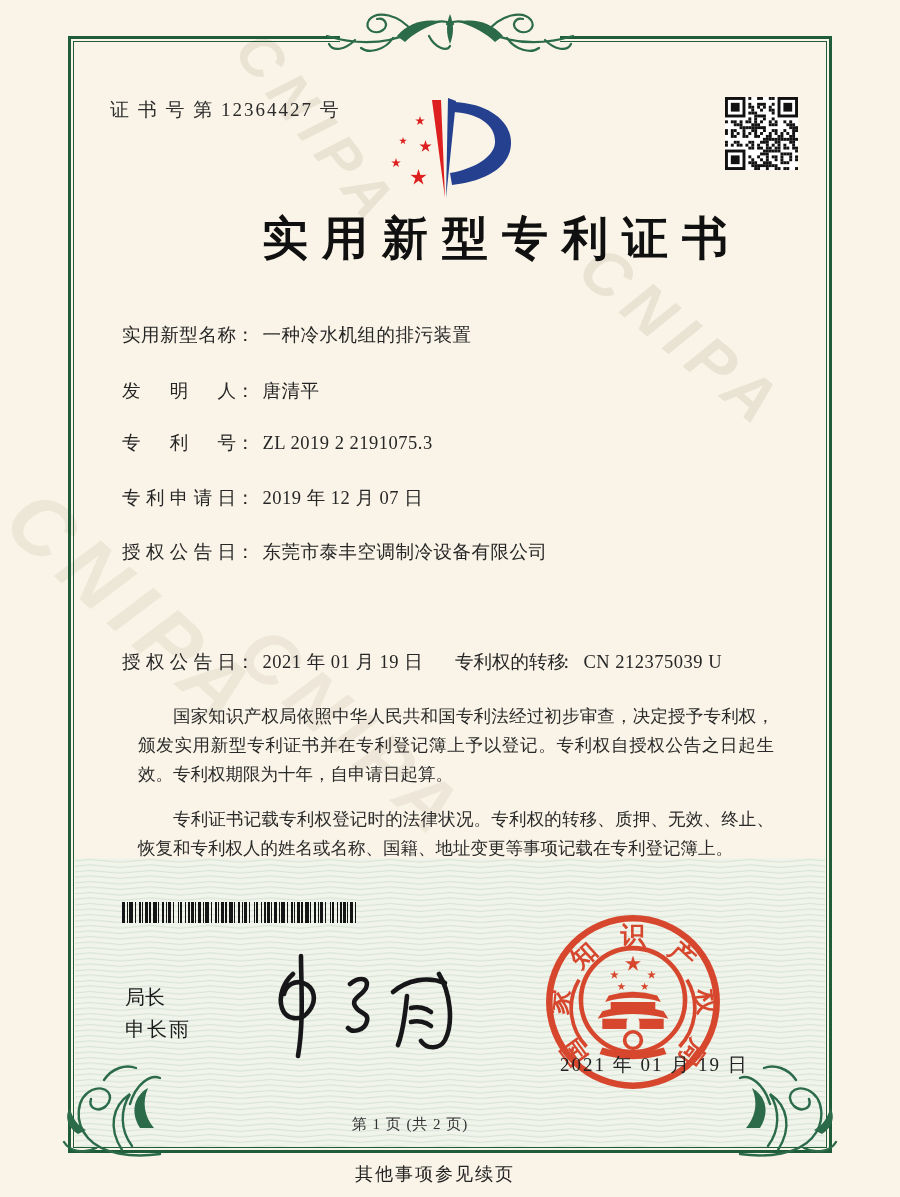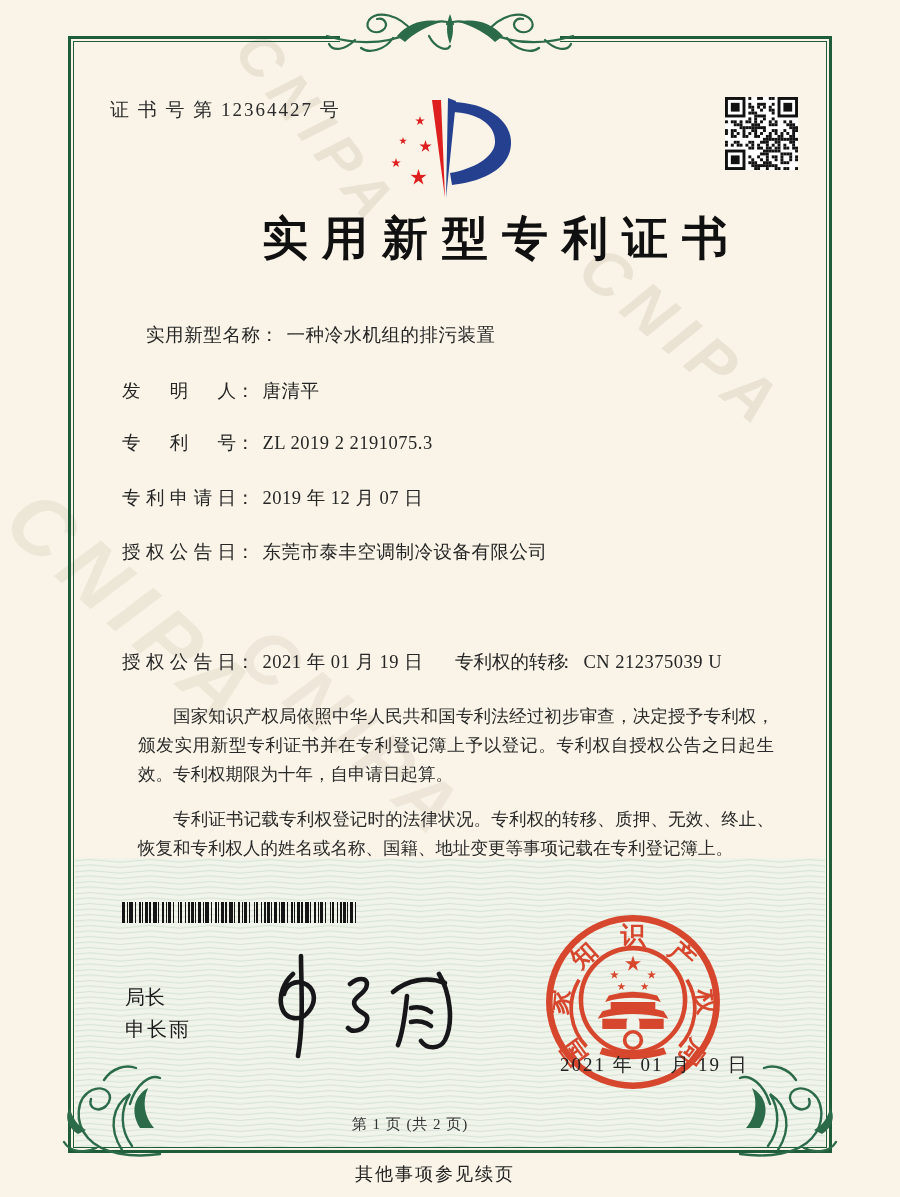--- a/index.html
+++ b/index.html
@@ -52,21 +52,21 @@
   .title{
     position:absolute;left:68px;top:208px;width:868px;text-align:center;
     font-size:46px;font-weight:bold;letter-spacing:14px;color:#101010;z-index:3;
   }
 
   
   .frow{position:absolute;left:122px;font-size:18.5px;color:#262626;z-index:3;white-space:nowrap;}
   .flabel{display:inline-block;width:114px;text-align:justify;text-align-last:justify;}
   .fcolon{display:inline-block;}
   .fvalue{display:inline-block;margin-left:8px;letter-spacing:0.5px;}
-  .r0{top:322px;margin-left:24px;} .r1{top:378px;} .r2{top:430px;} .r3{top:485px;}
+  .r0{top:322px;} .r1{top:378px;} .r2{top:430px;} .r3{top:485px;}
   .r4{top:539px;} .r5{top:591px;} .r6{top:649px;}
   .pair2{position:absolute;left:333px;top:0;}
 
   
   .legal{
     position:absolute;left:122px;top:686px;width:668px;z-index:3;
     font-size:17.5px;line-height:29px;text-align:justify;color:#2a2a2a;
   }
   .legal p{margin:16px;text-indent:2em;}
 

